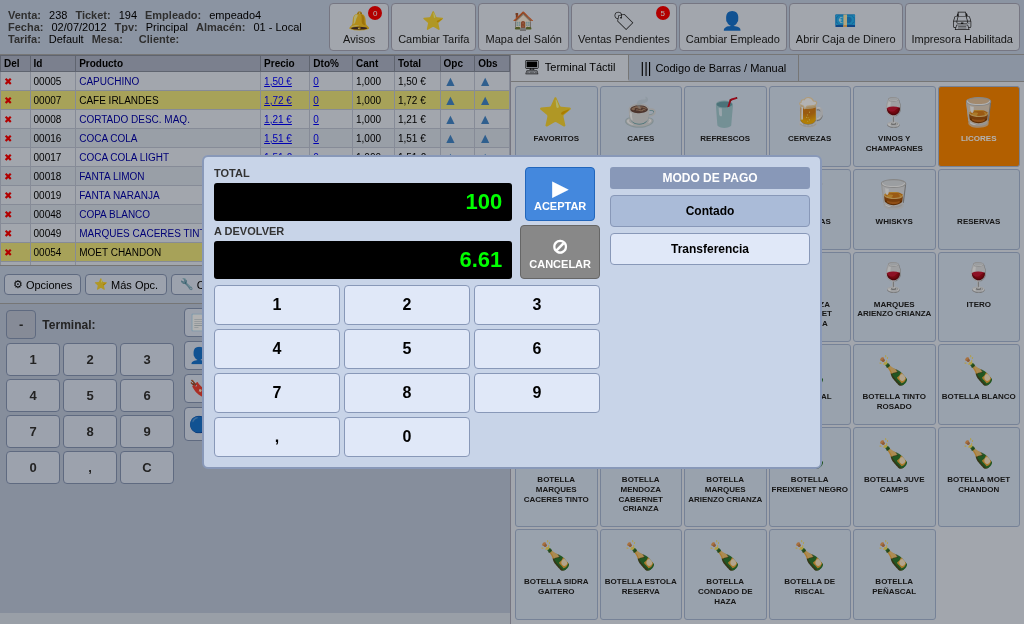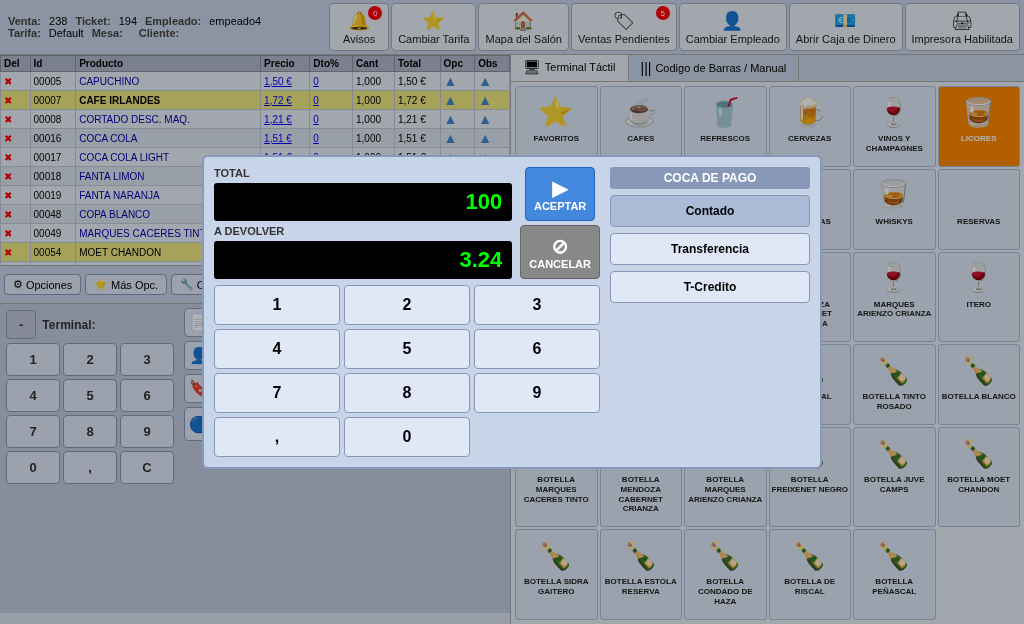--- a/index.html
+++ b/index.html
@@ -81,20 +81,28 @@
 
 <div class="top-bar">
   <div class="top-info">
     <div class="row">
       <span class="label">Venta:</span>
       <span class="value">238</span>
       <span class="label">Ticket:</span>
       <span class="value">194</span>
       <span class="label">Empleado:</span>
       <span class="value">empeado4</span>
+    </div>
+    <div class="row">
+      <span class="label">Fecha:</span>
+      <span class="value">02/07/2012</span>
+      <span class="label">Tpv:</span>
+      <span class="value">Principal</span>
+      <span class="label">Almacén:</span>
+      <span class="value">01 - Local</span>
     </div>
     <div class="row">
       <span class="label">Tarifa:</span>
       <span class="value">Default</span>
       <span class="label">Mesa:</span>
       <span class="value"></span>
       <span class="label">Cliente:</span>
       <span class="value"></span>
     </div>
   </div>
@@ -159,21 +167,21 @@
     <td style="color:blue;text-decoration:underline;cursor:pointer;">1,50 €</td>
     <td style="color:blue;text-decoration:underline;cursor:pointer;">0</td>
     <td>1,000</td>
     <td>1,50 €</td>
     <td><span style="color:#4488cc;font-size:14px;cursor:pointer;">▲</span></td>
     <td><span style="color:#4488cc;font-size:14px;cursor:pointer;">▲</span></td>
   </tr>
             <tr style="background: rgb(240, 232, 128);">
     <td><span class="delete-btn">✖</span></td>
     <td>00007</td>
-    <td style="color:#000;font-weight:bold;">CAFE IRLANDES</td>
+    <td style="color:#000;">CAFE IRLANDES</td>
     <td style="color:blue;text-decoration:underline;cursor:pointer;">1,72 €</td>
     <td style="color:blue;text-decoration:underline;cursor:pointer;">0</td>
     <td>1,000</td>
     <td>1,72 €</td>
     <td><span style="color:#4488cc;font-size:14px;cursor:pointer;">▲</span></td>
     <td><span style="color:#4488cc;font-size:14px;cursor:pointer;">▲</span></td>
   </tr>
             <tr style="background: rgb(232, 238, 248);">
     <td><span class="delete-btn">✖</span></td>
     <td>00008</td>
@@ -515,21 +523,21 @@
 </div>
 
 <div class="modal-overlay" id="payment-overlay">
   <div class="payment-modal">
     <div class="payment-left">
       <div style="display:flex;gap:8px;">
         <div style="flex:1;display:flex;flex-direction:column;gap:4px;">
           <div class="payment-label">TOTAL</div>
           <div class="payment-display">100</div>
           <div class="payment-label">A DEVOLVER</div>
-          <div class="payment-display">3.24</div>
+          <div class="payment-display">6.61</div>
         </div>
         <div style="display:flex;flex-direction:column;gap:4px;align-items:center;justify-content:center;">
           <div class="payment-accept">
             <div style="font-size:20px;">▶</div>
             <span>ACEPTAR</span>
           </div>
           <div class="payment-cancel">
             <div style="font-size:20px;">⊘</div>
             <span>CANCELAR</span>
           </div>
@@ -543,19 +551,18 @@
         <div class="pn-btn">5</div>
         <div class="pn-btn">6</div>
         <div class="pn-btn">7</div>
         <div class="pn-btn">8</div>
         <div class="pn-btn">9</div>
         <div class="pn-btn">,</div>
         <div class="pn-btn" style="grid-column:2;grid-row:4;">0</div>
       </div>
     </div>
     <div class="payment-right">
-      <div class="modo-title">COCA DE PAGO</div>
+      <div class="modo-title">MODO DE PAGO</div>
       <div class="modo-btn active">Contado</div>
       <div class="modo-btn">Transferencia</div>
-      <div class="modo-btn">T-Credito</div>
     </div>
   </div>
 </div>
 
 </body></html>

